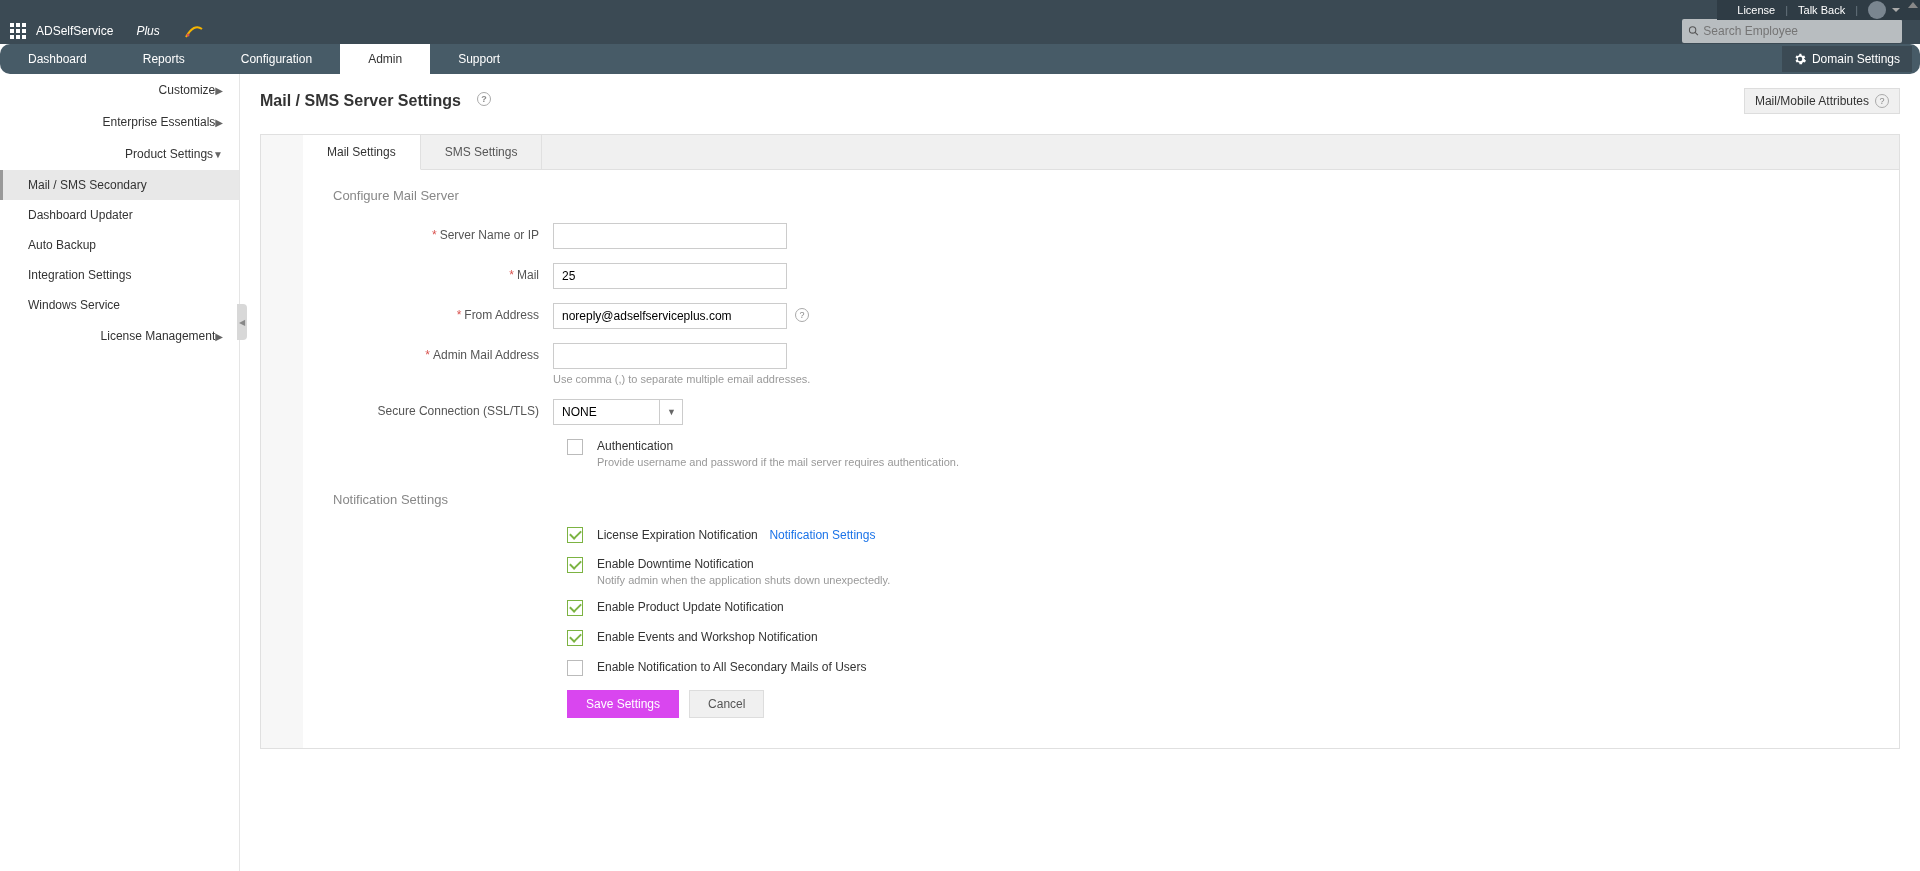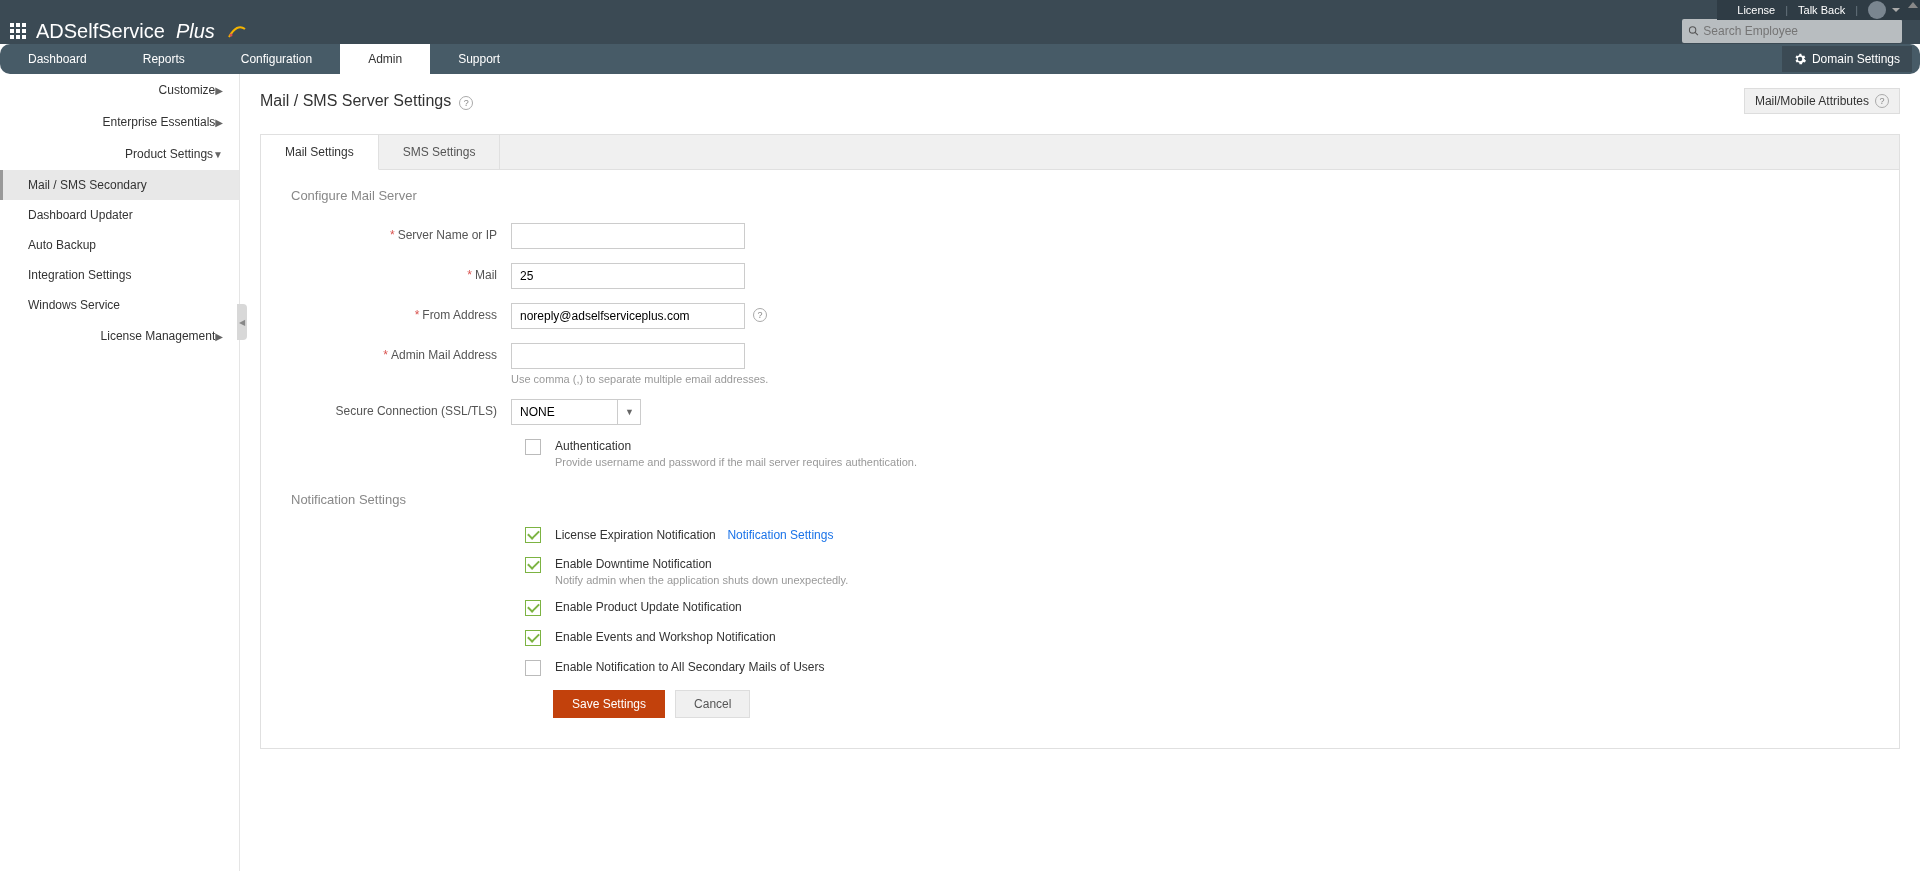--- a/index.html
+++ b/index.html
@@ -6,45 +6,45 @@
 body { font-family: -apple-system, BlinkMacSystemFont, "Segoe UI", Arial, sans-serif; font-size: 13px; color: #333; background: #fff; }
 .topbar { background: #3b4a54; color: #fff; height: 44px; display: flex; align-items: center; padding: 0 10px; position: relative; }
 .topbar-top { position: absolute; top: 0; right: 0; background: #2f3c45; height: 20px; display: flex; align-items: center; padding: 0 20px; font-size: 11px; gap: 10px; }
 .topbar-top a { color: #fff; text-decoration: none; }
 .topbar-top .divider { color: #6a7780; }
 .avatar-icon { width: 18px; height: 18px; border-radius: 50%; background: #7a8690; display: inline-block; }
 .topbar-top .dropdown-caret { display:inline-block; width:0; height:0; border-left:4px solid transparent; border-right:4px solid transparent; border-top:4px solid #aaa; margin-left:2px; }
 .topbar-inner { display: flex; align-items: center; width: 100%; margin-top: 18px; }
 .app-icon { display: grid; grid-template-columns: repeat(3, 4px); grid-template-rows: repeat(3, 4px); gap: 2px; margin-right: 10px; }
 .app-icon span { background: #fff; width: 4px; height: 4px; }
-.logo { font-size: 20px; font-weight: 300; display: flex; align-items: center; gap: 8px; }
+.logo { font-size: 12px; font-weight: 300; display: flex; align-items: center; gap: 20px; }
 .logo .bold { font-weight: 300; }
 .logo .plus { font-style: italic; font-weight: 300; margin-left: 3px; }
 .logo-swoosh { margin-left: 4px; }
 .search-box { margin-left: auto; margin-right: 8px; display: flex; align-items: center; background: #b8bdc0; border-radius: 2px; height: 24px; padding: 0 6px; width: 220px; }
 .search-box input { background: transparent; border: none; outline: none; font-size: 12px; color: #555; width: 100%; padding-left: 4px; }
 .search-icon-svg { width: 12px; height: 12px; fill: #555; }
 .navbar { background: #475b67; display: flex; align-items: center; height: 30px; border-radius: 10px; }
 .nav-tab { color: #fff; padding: 0 28px; height: 30px; display: flex; align-items: center; font-size: 12px; cursor: pointer; }
 .nav-tab.active { background: #fff; color: #333; }
 .domain-settings { margin-left: auto; background: #3b4a54; color: #fff; height: 26px; display: flex; align-items: center; padding: 0 12px; font-size: 12px; margin-right: 8px; cursor: pointer; gap: 6px; }
 .gear-svg { width: 12px; height: 12px; fill: #fff; }
 .main { display: flex; height: calc(871px - 44px - 30px); }
 .sidebar { width: 240px; background: #fff; border-right: 1px solid #e5e5e5; position: relative; }
 .side-item { padding: 9px 16px; font-size: 12px; color: #333; cursor: pointer; display: flex; justify-content: flex-end; align-items: center; }
 .side-item .caret { font-size: 10px; color: #666; }
 .side-sub { padding: 8px 16px 8px 28px; font-size: 12px; color: #333; cursor: pointer; }
 .side-sub.active { background: #e8e8e8; border-left: 3px solid #999; padding-left: 25px; }
 .sidebar-toggle { position: absolute; right: -8px; top: 230px; width: 10px; height: 36px; background: #d8d8d8; border-radius: 0 4px 4px 0; cursor: pointer; display:flex; align-items:center; justify-content:center; font-size:8px; color:#888;}
 .content { flex: 1; padding: 0; overflow-y: auto; }
 .page-header { display: flex; align-items: center; justify-content: space-between; padding: 14px 20px 4px; }
-.page-title { font-size: 16px; color: #333; font-weight: 400; display: flex; align-items: flex-end; gap: 8px; }
+.page-title { font-size: 16px; color: #333; font-weight: 700; display: flex; align-items: flex-start; gap: 16px; }
 .help-icon { width: 14px; height: 14px; border: 1px solid #aaa; border-radius: 50%; display: inline-flex; align-items: center; justify-content: center; font-size: 9px; color: #888; cursor: pointer; }
 .mail-attr-btn { background: #f0f0f0; border: 1px solid #ddd; padding: 5px 10px; font-size: 12px; cursor: pointer; display: flex; align-items: center; gap: 6px; }
-.tabs-container { margin: 16px 20px 0; border: 1px solid #e0e0e0; background: #f7f7f7; }
+.tabs-container { margin: 16px 20px 0; border: 1px solid #e0e0e0; background: #f7f7f7; padding-left: 42px; }
 .tabs-row { display: flex; border-bottom: 1px solid #e0e0e0; background: #f0f0f0; }
 .tab { padding: 10px 24px; font-size: 12px; cursor: pointer; color: #555; background: #f0f0f0; border-right: 1px solid #e0e0e0; }
 .tab.active { background: #fff; color: #333; border-bottom: 1px solid #fff; margin-bottom: -1px; }
 .tab-content { background: #fff; padding: 18px 30px 30px; }
 .section-title { color: #888; font-size: 13px; margin-bottom: 20px; font-weight: 400; }
 .form-row { display: flex; align-items: flex-start; margin-bottom: 14px; }
 .form-label { width: 220px; text-align: right; padding-right: 14px; font-size: 12px; color: #555; padding-top: 5px; }
 .form-label .req { color: #d9534f; margin-right: 3px; }
 .form-control { flex: 0 0 auto; }
 .text-input { width: 234px; height: 26px; border: 1px solid #ccc; padding: 0 8px; font-size: 12px; }
@@ -54,21 +54,21 @@
 .hint { font-size: 11px; color: #999; margin-top: 4px; }
 .checkbox-row { display: flex; align-items: flex-start; margin-bottom: 14px; padding-left: 234px; gap: 14px; }
 .checkbox { width: 16px; height: 16px; border: 1px solid #bbb; background: #fff; position: relative; cursor: pointer; flex-shrink: 0; }
 .checkbox.checked { background: #fff; border-color: #7cb342; }
 .checkbox.checked::after { content: ""; position: absolute; left: 4px; top: 0px; width: 5px; height: 9px; border: solid #7cb342; border-width: 0 2px 2px 0; transform: rotate(45deg); }
 .check-label { font-size: 12px; color: #333; }
 .check-sub { font-size: 11px; color: #999; margin-top: 3px; }
 .link { color: #1a73e8; font-size: 12px; cursor: pointer; margin-left: 8px; }
 .btn-row { padding-left: 234px; display: flex; gap: 10px; margin-top: 10px; }
 .btn { padding: 6px 18px; font-size: 12px; border: 1px solid transparent; cursor: pointer; }
-.btn-primary { background: #c2410c; color: #fff; margin-left: 28px; }
+.btn-primary { background: #d946ef; color: #fff; }
 .btn-default { background: #f0f0f0; border-color: #ddd; color: #555; }
 .field-help { margin-left: 8px; margin-top: 5px; }
 .scroll-indicator { position: fixed; right: 2px; top: 2px; width: 0; height: 0; border-left: 5px solid transparent; border-right: 5px solid transparent; border-bottom: 6px solid #888; }
 </style>
 </head>
 <body>
 
 <div class="topbar">
   <div class="topbar-top">
     <a href="#">License</a>

